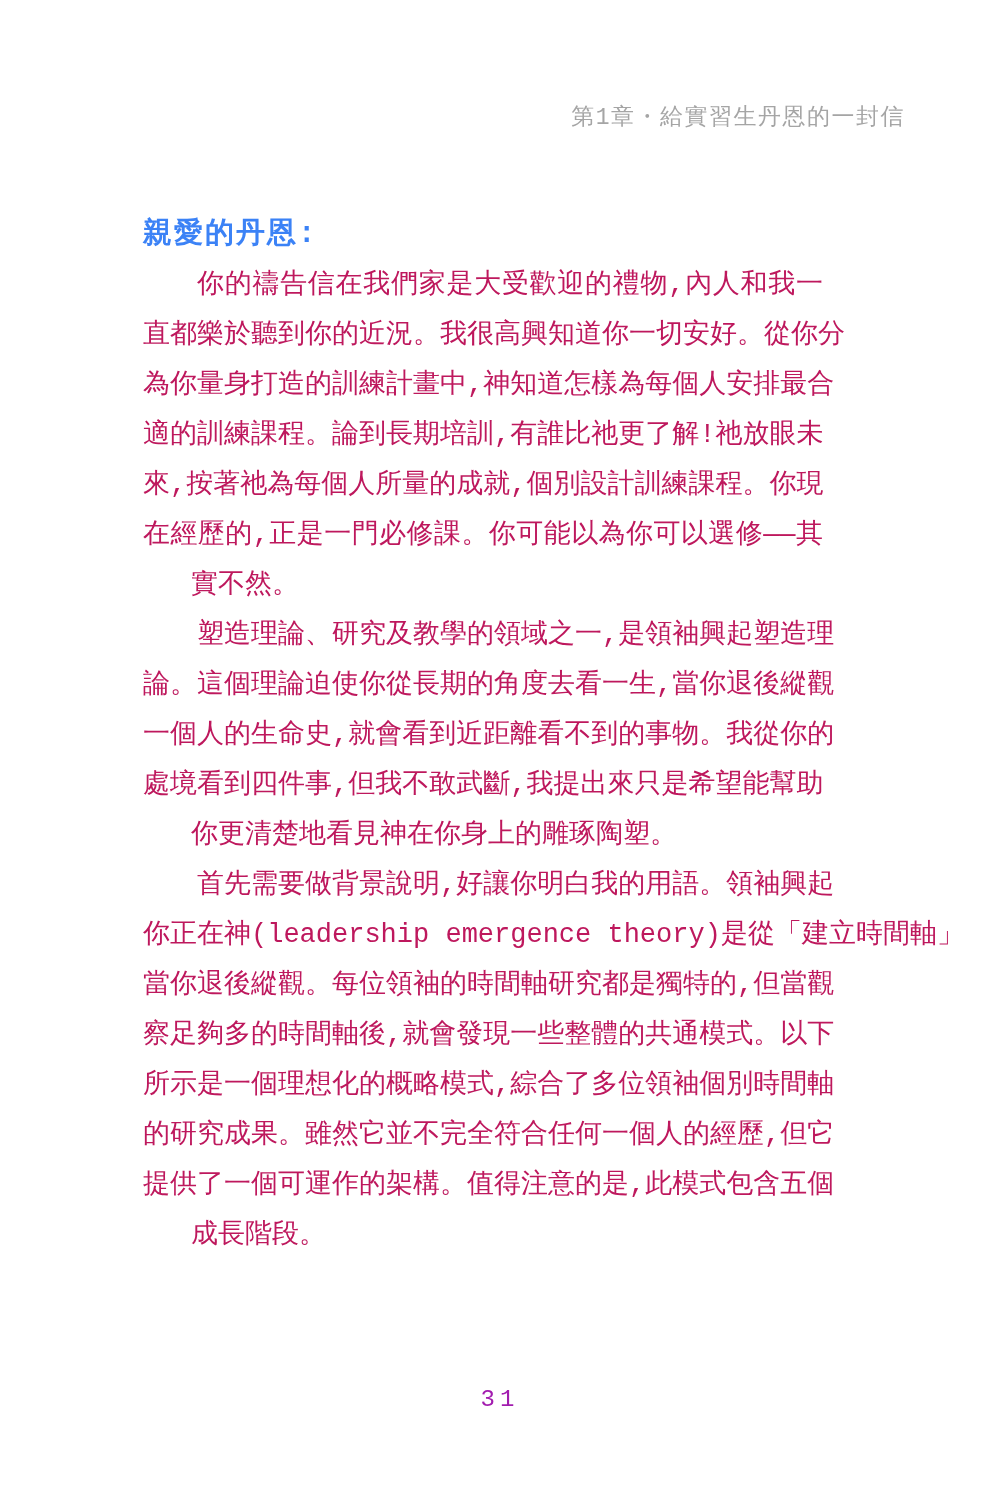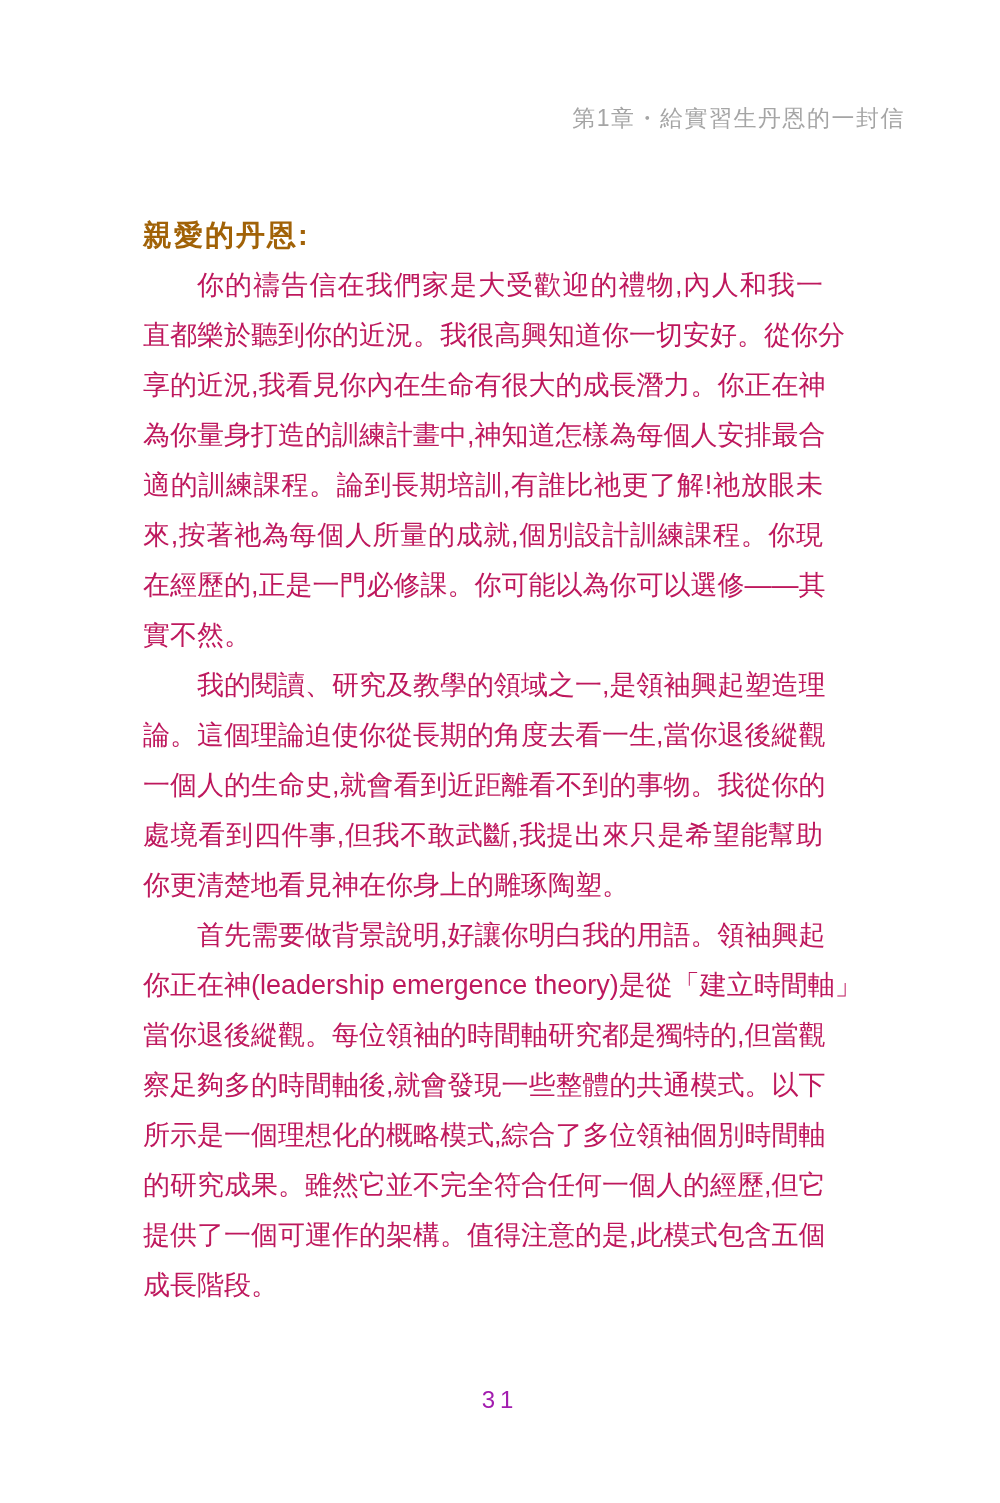--- a/index.html
+++ b/index.html
@@ -6,21 +6,21 @@
     margin: 0;
     padding: 0;
     background: #ffffff;
   }
   .page {
     position: relative;
     width: 1000px;
     height: 1466px;
     background: #ffffff;
     overflow: hidden;
-    font-family: Liberation Sans, sans-serif;
+    font-family: Liberation Mono, monospace;
   }
   .running-head {
     position: absolute;
     top: 103px;
     right: 95px;
     font-size: 23px;
     line-height: 30px;
     letter-spacing: 1.5px;
     color: #a5a5a5;
     white-space: nowrap;
@@ -31,38 +31,39 @@
     top: 210px;
     width: 680px;
     color: #171717;
   }
   .salutation {
     height: 50px;
     line-height: 50px;
     font-size: 29px;
     font-weight: bold;
     letter-spacing: 2px;
-    color: #a16207;
+    color: #3b82f6;
   }
   .text-line {
     height: 50px;
     line-height: 50px;
     font-size: 27px;
     color: #be185d;
     text-align: justify;
     text-align-last: justify;
     text-justify: inter-character;
     white-space: nowrap;
     overflow: visible;
   }
   .text-line.first {
     padding-left: 54px;
   }
   .text-line.last {
     text-align-last: left;
+    margin-left: 48px;
   }
   .page-number {
     position: absolute;
     top: 1386px;
     left: 0;
     width: 100%;
     text-align: center;
     font-size: 24px;
     letter-spacing: 5px;
     color: #a21caf;
@@ -73,27 +74,26 @@
 
 <div class="page">
 
   <div class="running-head">第1章・給實習生丹恩的一封信</div>
 
   <div class="letter">
     <div class="salutation">親愛的丹恩:</div>
     <div>
         <div class="text-line first">你的禱告信在我們家是大受歡迎的禮物,內人和我一</div>
         <div class="text-line">直都樂於聽到你的近況。我很高興知道你一切安好。從你分</div>
-        <div class="text-line">享的近況,我看見你內在生命有很大的成長潛力。你正在神</div>
         <div class="text-line">為你量身打造的訓練計畫中,神知道怎樣為每個人安排最合</div>
         <div class="text-line">適的訓練課程。論到長期培訓,有誰比祂更了解!祂放眼未</div>
         <div class="text-line">來,按著祂為每個人所量的成就,個別設計訓練課程。你現</div>
         <div class="text-line">在經歷的,正是一門必修課。你可能以為你可以選修——其</div>
         <div class="text-line last">實不然。</div>
-        <div class="text-line first">我的閱讀、研究及教學的領域之一,是領袖興起塑造理</div>
+        <div class="text-line first">塑造理論、研究及教學的領域之一,是領袖興起塑造理</div>
         <div class="text-line">論。這個理論迫使你從長期的角度去看一生,當你退後縱觀</div>
         <div class="text-line">一個人的生命史,就會看到近距離看不到的事物。我從你的</div>
         <div class="text-line">處境看到四件事,但我不敢武斷,我提出來只是希望能幫助</div>
         <div class="text-line last">你更清楚地看見神在你身上的雕琢陶塑。</div>
         <div class="text-line first">首先需要做背景說明,好讓你明白我的用語。領袖興起</div>
         <div class="text-line">你正在神(leadership emergence theory)是從「建立時間軸」</div>
         <div class="text-line">當你退後縱觀。每位領袖的時間軸研究都是獨特的,但當觀</div>
         <div class="text-line">察足夠多的時間軸後,就會發現一些整體的共通模式。以下</div>
         <div class="text-line">所示是一個理想化的概略模式,綜合了多位領袖個別時間軸</div>
         <div class="text-line">的研究成果。雖然它並不完全符合任何一個人的經歷,但它</div>

